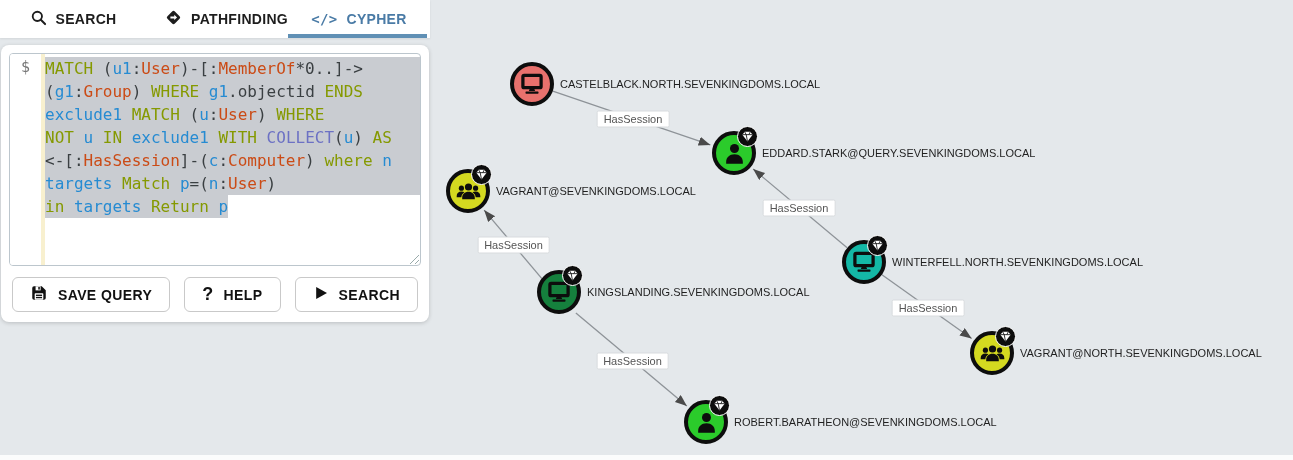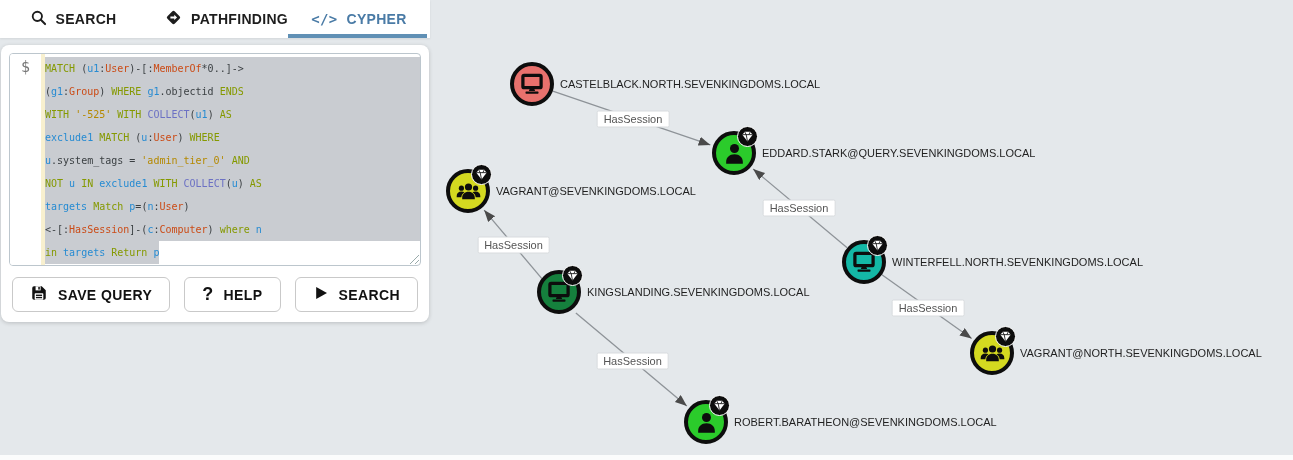--- a/index.html
+++ b/index.html
@@ -21,21 +21,21 @@
   
   .card { position:absolute; left:1px; top:45px; width:428px; height:277px;
     background:#fff; border-radius:8px; box-shadow:0 1px 4px rgba(0,0,0,.18);
     z-index:4; padding:8px; }
   .editor { position:relative; display:flex; height:213px; background:#fff;
     border:1px solid #bcc6cd; border-radius:4px; overflow:hidden; }
   .gutter { width:31px; background:#fff; color:#777; text-align:center;
     font-family:"DejaVu Sans Mono", monospace; font-size:15px; padding-top:4px; }
   .cream { width:4px; background:#f8f0cf; }
   .code { flex:1; padding-top:3px; font-family:"DejaVu Sans Mono", monospace;
-    font-size:10px; }
+    font-size:16px; }
   .code-line { height:23px; line-height:23px; white-space:pre; }
   .code-line .selbg { background:#c9ccd1; display:block; height:23px; }
   .code-line.lastline .selbg { display:inline-block; }
   .tk-k{color:#859900;} .tk-v{color:#268bd2;} .tk-l{color:#cb4b16;}
   .tk-s{color:#b58900;} .tk-f{color:#6c71c4;} .tk-p{color:#3a3f42;}
   .resize-grip { position:absolute; right:1px; bottom:1px; width:11px; height:11px;
     background:
       linear-gradient(135deg, transparent 0 55%, #9aa 55% 62%, transparent 62% 78%, #9aa 78% 85%, transparent 85%);
   }
   .btnrow { display:flex; justify-content:center; gap:14px; margin-top:11px; }
@@ -221,26 +221,24 @@
 </div>
 <div class="tab-underline"></div>
 
 <div class="card">
   <div class="editor">
     <div class="gutter">$</div>
     <div class="cream"></div>
     <div class="code" id="code-lines">
         <div class="code-line"><span class="selbg"><span class="tk-k">MATCH</span><span class="tk-p"> (</span><span class="tk-v">u1</span><span class="tk-p">:</span><span class="tk-l">User</span><span class="tk-p">)-[:</span><span class="tk-l">MemberOf</span><span class="tk-p">*0..]-&gt;</span></span></div>
         <div class="code-line"><span class="selbg"><span class="tk-p">(</span><span class="tk-v">g1</span><span class="tk-p">:</span><span class="tk-l">Group</span><span class="tk-p">) </span><span class="tk-k">WHERE</span><span class="tk-p"> </span><span class="tk-v">g1</span><span class="tk-p">.objectid </span><span class="tk-k">ENDS</span></span></div>
-        <div class="code-line"><span class="selbg"><span class="tk-k">WITH</span><span class="tk-p"> </span><span class="tk-s">'-525'</span><span class="tk-p"> </span><span class="tk-k">WITH</span><span class="tk-p"> </span><span class="tk-f">COLLECT</span><span class="tk-p">(</span><span class="tk-v">u1</span><span class="tk-p">) </span><span class="tk-k">AS</span></span></div>
         <div class="code-line"><span class="selbg"><span class="tk-v">exclude1</span><span class="tk-p"> </span><span class="tk-k">MATCH</span><span class="tk-p"> (</span><span class="tk-v">u</span><span class="tk-p">:</span><span class="tk-l">User</span><span class="tk-p">) </span><span class="tk-k">WHERE</span></span></div>
-        <div class="code-line"><span class="selbg"><span class="tk-v">u</span><span class="tk-p">.system_tags = </span><span class="tk-s">'admin_tier_0'</span><span class="tk-p"> </span><span class="tk-k">AND</span></span></div>
         <div class="code-line"><span class="selbg"><span class="tk-k">NOT</span><span class="tk-p"> </span><span class="tk-v">u</span><span class="tk-p"> </span><span class="tk-k">IN</span><span class="tk-p"> </span><span class="tk-v">exclude1</span><span class="tk-p"> </span><span class="tk-k">WITH</span><span class="tk-p"> </span><span class="tk-f">COLLECT</span><span class="tk-p">(</span><span class="tk-v">u</span><span class="tk-p">) </span><span class="tk-k">AS</span></span></div>
+        <div class="code-line"><span class="selbg"><span class="tk-p">&lt;-[:</span><span class="tk-l">HasSession</span><span class="tk-p">]-(</span><span class="tk-v">c</span><span class="tk-p">:</span><span class="tk-l">Computer</span><span class="tk-p">) </span><span class="tk-k">where</span><span class="tk-p"> </span><span class="tk-v">n</span></span></div>
         <div class="code-line"><span class="selbg"><span class="tk-v">targets</span><span class="tk-p"> </span><span class="tk-k">Match</span><span class="tk-p"> </span><span class="tk-v">p</span><span class="tk-p">=(</span><span class="tk-v">n</span><span class="tk-p">:</span><span class="tk-l">User</span><span class="tk-p">)</span></span></div>
-        <div class="code-line"><span class="selbg"><span class="tk-p">&lt;-[:</span><span class="tk-l">HasSession</span><span class="tk-p">]-(</span><span class="tk-v">c</span><span class="tk-p">:</span><span class="tk-l">Computer</span><span class="tk-p">) </span><span class="tk-k">where</span><span class="tk-p"> </span><span class="tk-v">n</span></span></div>
         <div class="code-line lastline"><span class="selbg"><span class="tk-k">in</span><span class="tk-p"> </span><span class="tk-v">targets</span><span class="tk-p"> </span><span class="tk-k">Return</span><span class="tk-p"> </span><span class="tk-v">p</span></span></div>
       </div>
     <div class="resize-grip"></div>
   </div>
   <div class="btnrow">
     <button class="btn">
       <span>
         <svg width="18" height="18" viewBox="0 0 20 20">
             <path d="M2.5 4.5 A2 2 0 0 1 4.5 2.5 H13 L17.5 7 V15.5 A2 2 0 0 1 15.5 17.5 H4.5 A2 2 0 0 1 2.5 15.5 Z" fill="#111"></path>
             <rect x="6.2" y="2.5" width="5.6" height="4.6" fill="#fff"></rect>

